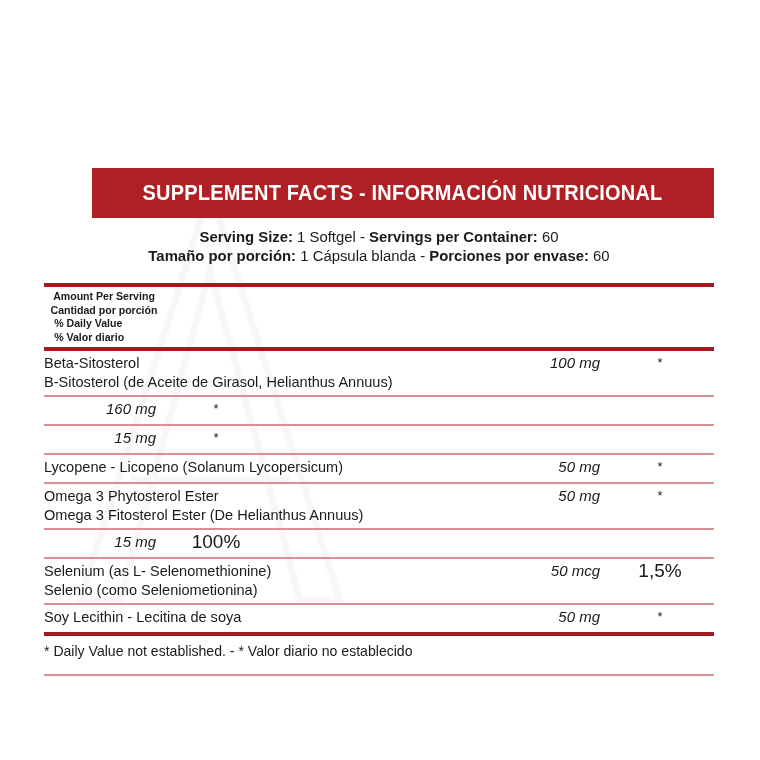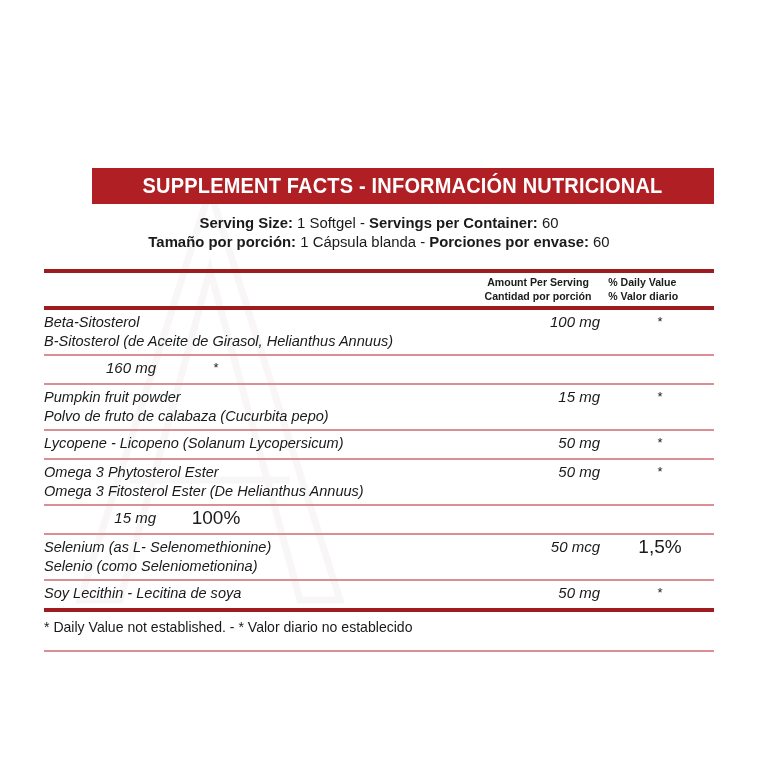--- a/index.html
+++ b/index.html
@@ -30,21 +30,21 @@
   .panel {
     position: absolute;
     left: 44px;
     top: 168px;
     width: 670px;
   }
 
   
   .title-bar {
     background: #b01f24;
-    height: 36px;
+    height: 50px;
     display: flex;
     align-items: center;
     justify-content: center;
     margin-left: 48px;
   }
   .title-bar .title {
     color: #ffffff;
     font-size: 21.5px;
     font-weight: bold;
     letter-spacing: 0.2px;
@@ -74,20 +74,21 @@
   .rule-thin {
     height: 2px;
     background: #d98f93;
   }
 
   
   .col-head {
     display: flex;
     justify-content: flex-end;
     padding: 3px 0 3px 0;
+    flex-direction: column;
   }
   .col-head .ch {
     font-size: 11.5px;
     font-weight: bold;
     line-height: 13.5px;
     transform: scaleX(0.92);
     white-space: nowrap;
   }
   .col-head .ch-amount {
     width: 120px;
@@ -103,21 +104,20 @@
   .rows { }
   .row {
     display: flex;
     align-items: flex-start;
     padding: 3px 0 4px 0;
     min-height: 20px;
   }
   .row .names {
     flex: 1 1 auto;
     min-width: 0;
-    font-style: italic;
   }
   .row .nm {
     font-size: 15px;
     line-height: 18.5px;
     white-space: nowrap;
     transform: scaleX(0.97);
     transform-origin: left center;
   }
   .row .amt {
     width: 112px;
@@ -207,24 +207,20 @@
         <div class="amt">100 mg</div>
         <div class="dv star">*</div>
       </div>
       <div class="rule-thin"></div>
       <div class="row">
         <div class="amt">160 mg</div>
         <div class="dv star">*</div>
       </div>
       <div class="rule-thin"></div>
       <div class="row">
-        <div class="names">
-          <div class="nm">Pumpkin fruit powder</div>
-          <div class="nm">Polvo de fruto de calabaza (Cucurbita pepo)</div>
-        </div>
         <div class="amt">15 mg</div>
         <div class="dv star">*</div>
       </div>
       <div class="rule-thin"></div>
       <div class="row">
         <div class="names">
           <div class="nm">Lycopene - Licopeno (Solanum Lycopersicum)</div>
         </div>
         <div class="amt">50 mg</div>
         <div class="dv star">*</div>

